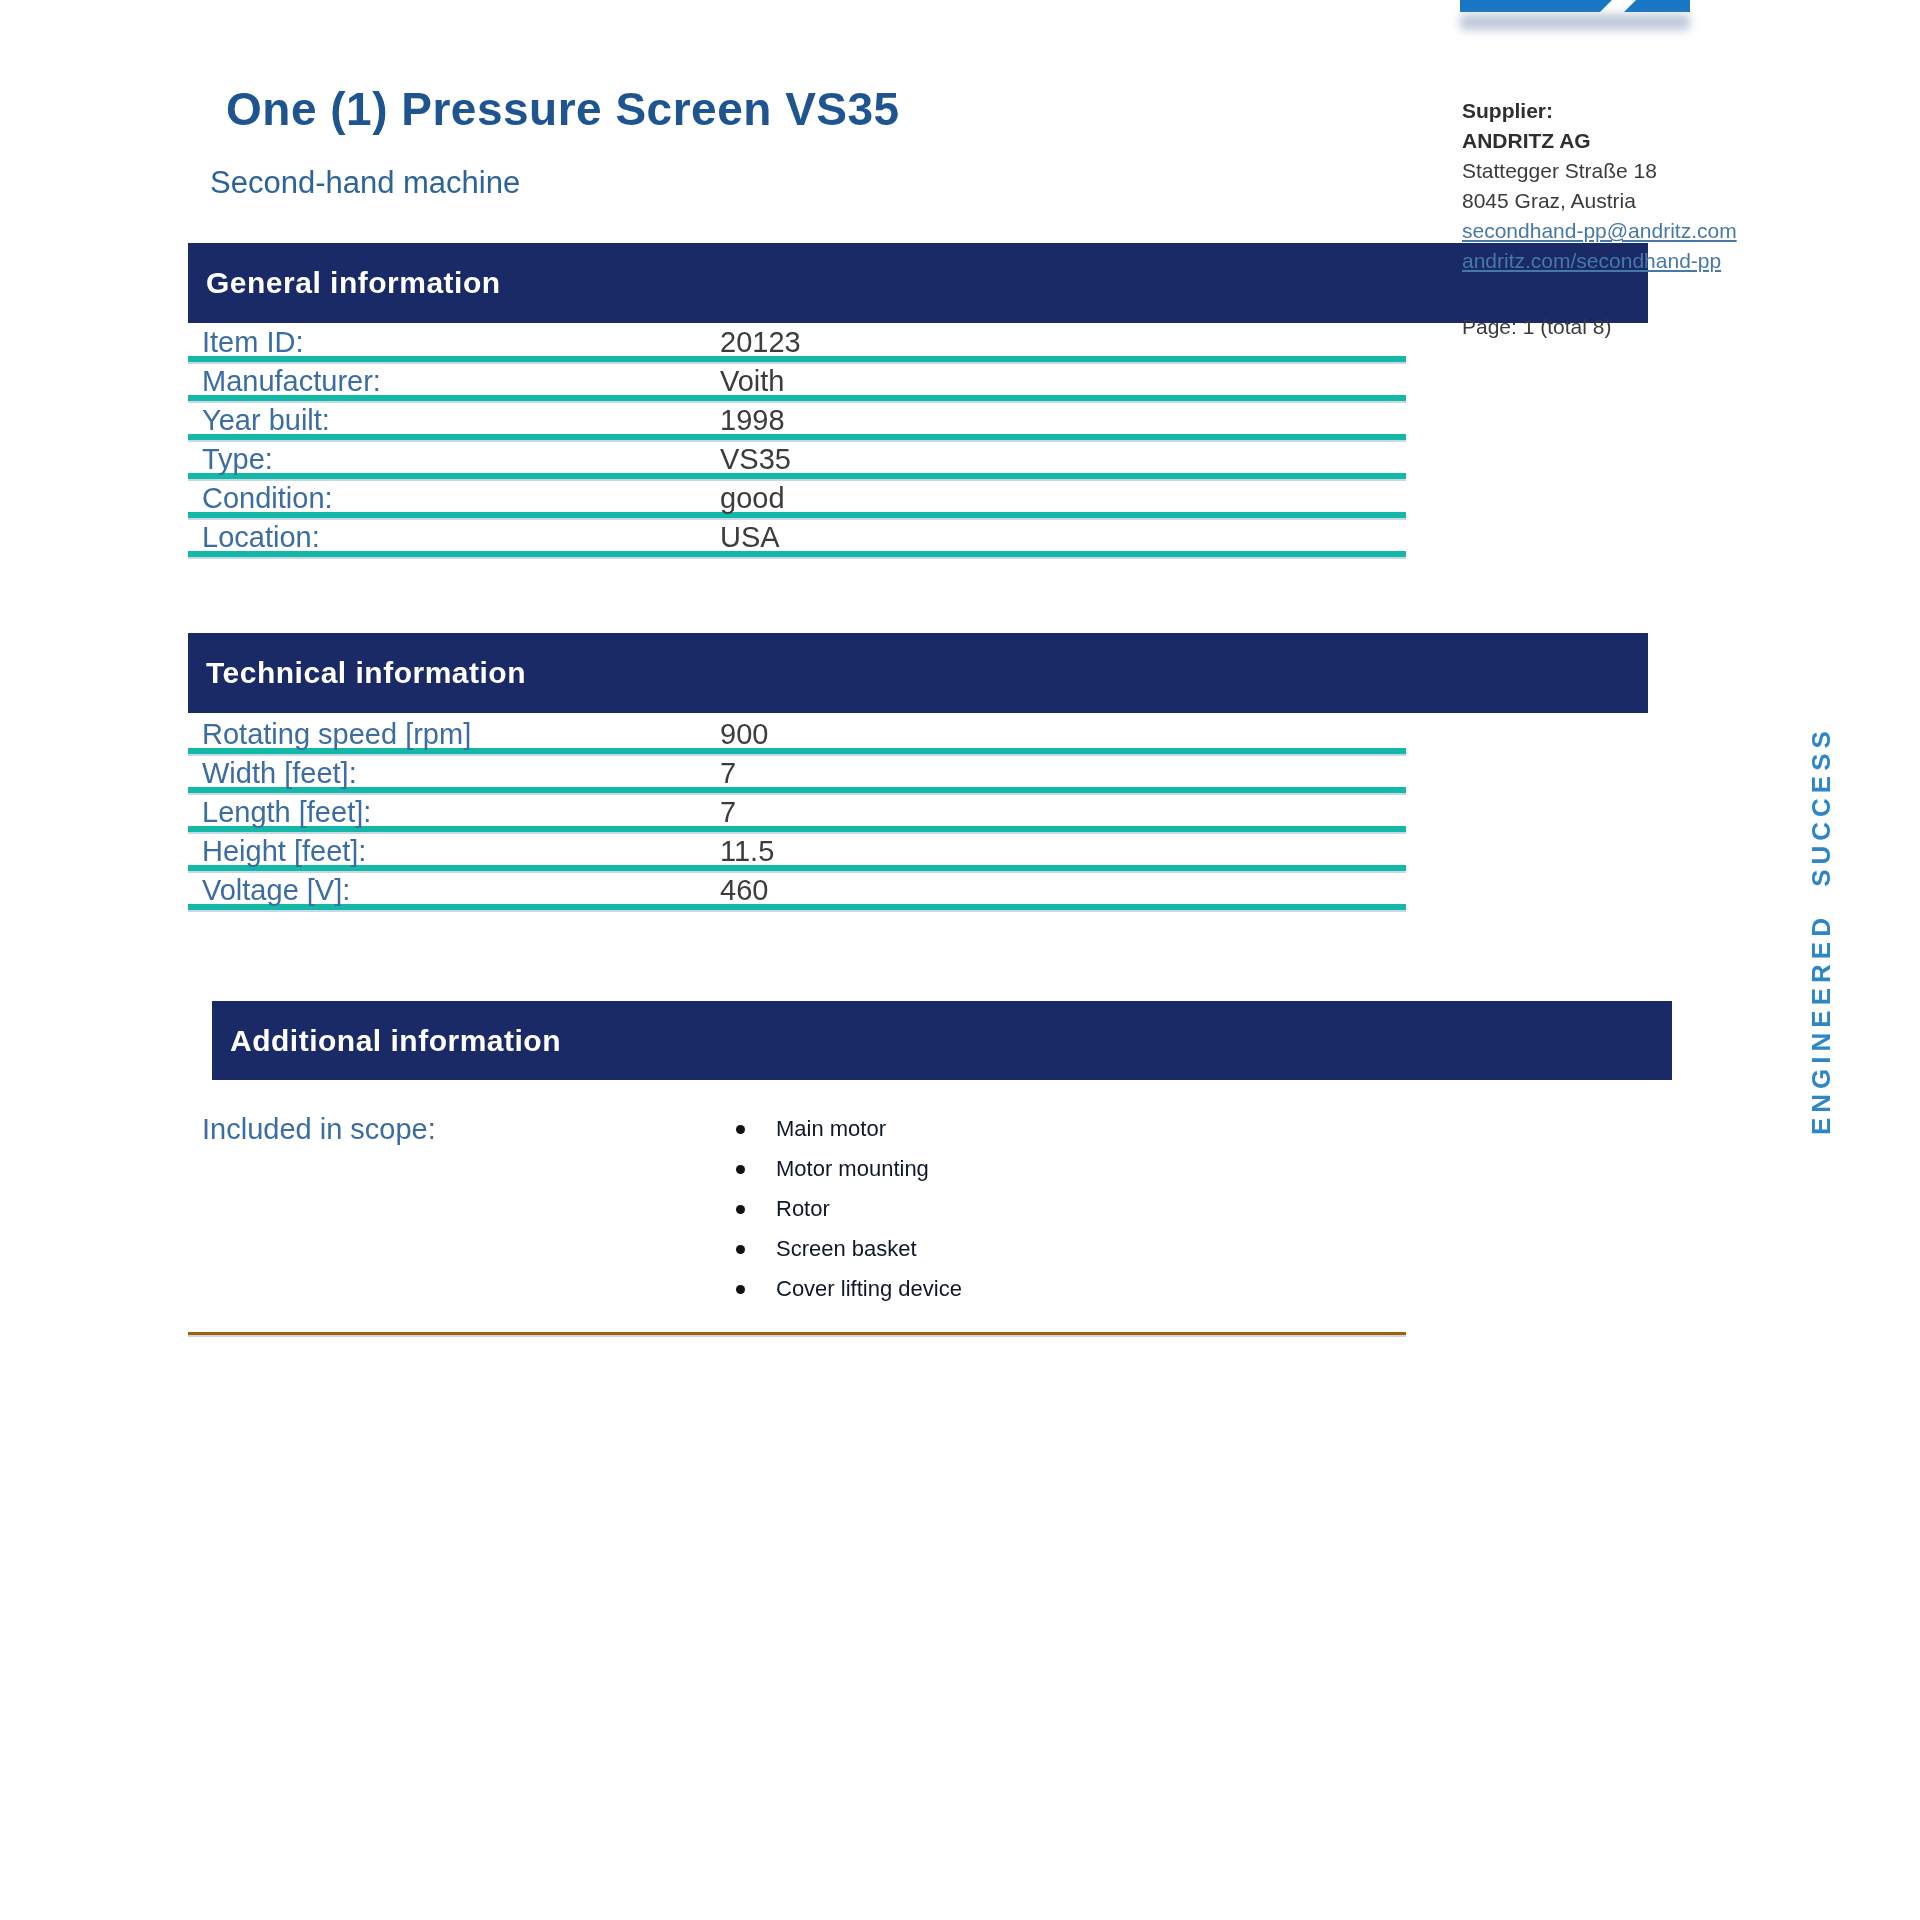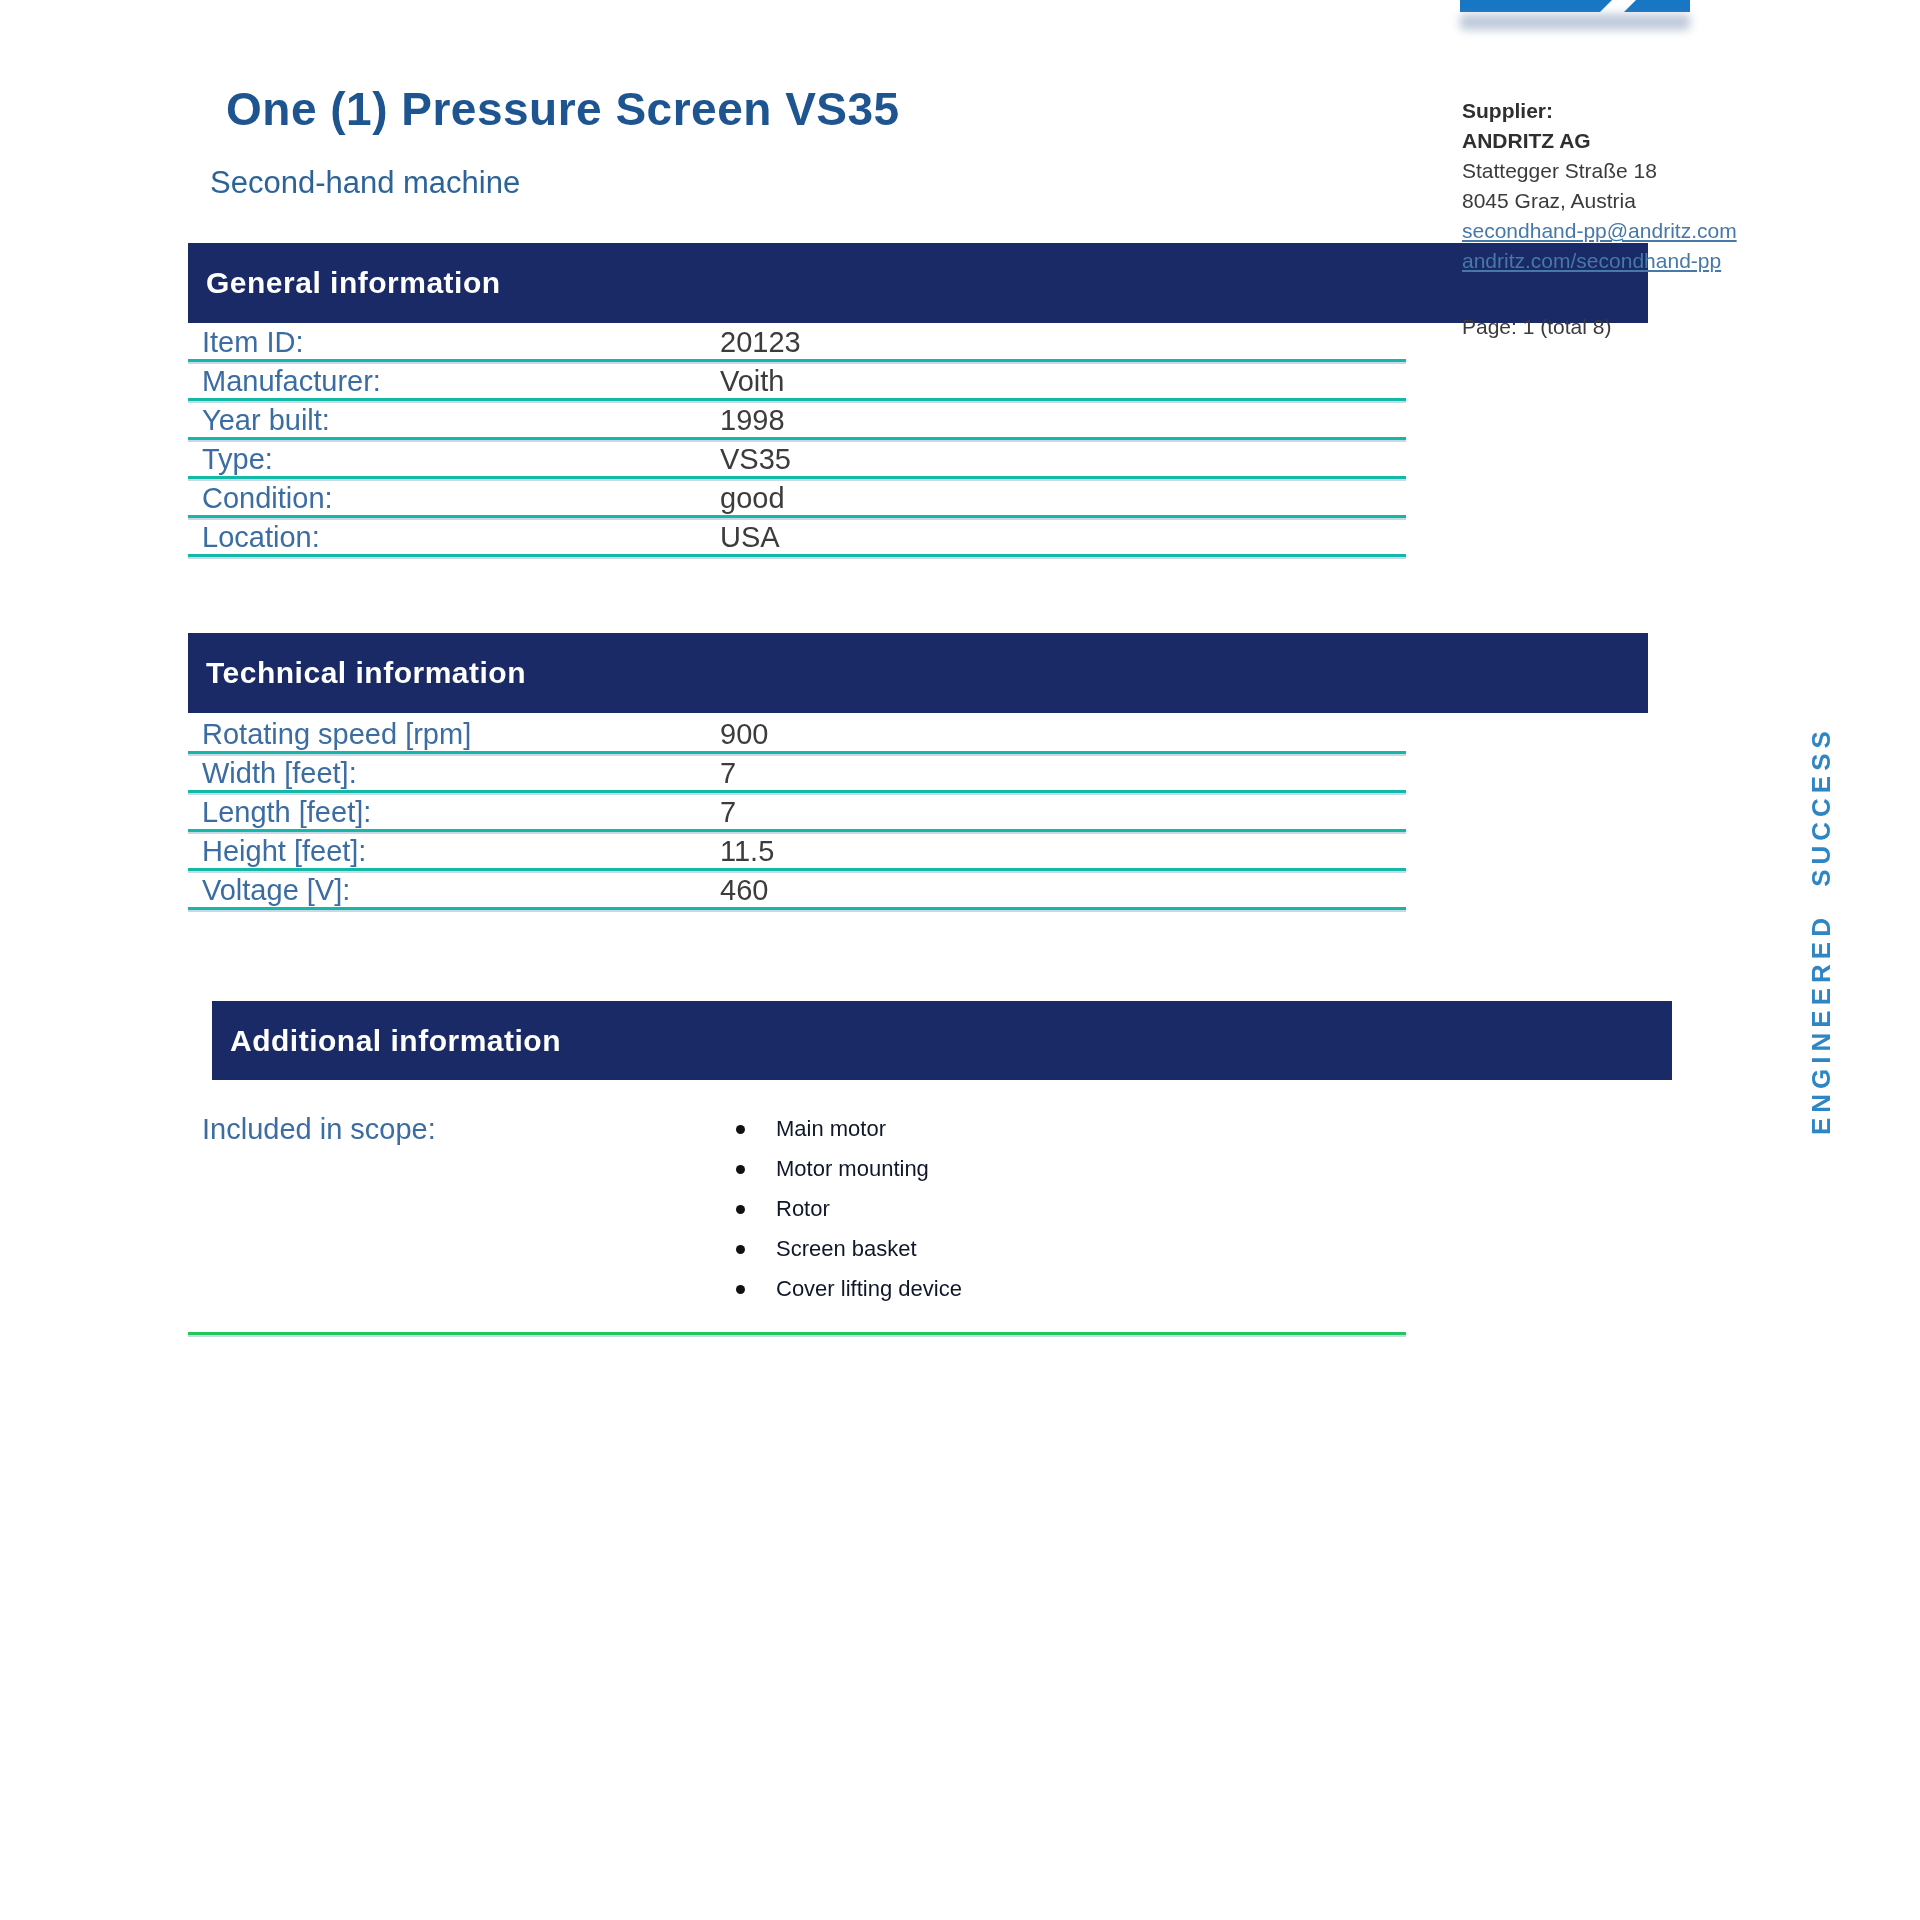--- a/index.html
+++ b/index.html
@@ -44,30 +44,30 @@
   }
   .bar-general    { top:243px; }
   .bar-technical  { top:633px; }
   .bar-additional { top:1001px; height:79px;margin-left:24px; }
 
   .rows { position:absolute; left:0; width:1218px; }
   .rows-general   { top:323px; }
   .rows-technical { top:715px; }
   .info-row {
     position:relative; height:39px; line-height:39px; font-size:29px;
-    border-bottom:3px solid #14b8a6; box-shadow:0 2px 0 #c7d8e9;
+    border-bottom:6px solid #14b8a6; box-shadow:0 2px 0 #c7d8e9;
     box-sizing:border-box;
   }
   .info-label { position:absolute; left:14px; color:#3b6da3; white-space:nowrap; }
   .info-value { position:absolute; left:532px; color:#3c3c3c; white-space:nowrap; }
 
   
   .scope-block {
     position:absolute; left:0; top:1107px; width:1218px; height:228px;
-    border-bottom:3px solid #22c55e; box-shadow:0 2px 0 #c7d8e9;
+    border-bottom:3px solid #a16207; box-shadow:0 2px 0 #c7d8e9;
     box-sizing:border-box;
   }
   .scope-label {
     position:absolute; left:14px; top:6px; font-size:29px; color:#3b6da3;
   }
   .scope-list {
     position:absolute; left:540px; top:2px; margin:0; padding:0; list-style:none;
   }
   .scope-list li {
     position:relative; height:40px; line-height:40px;

